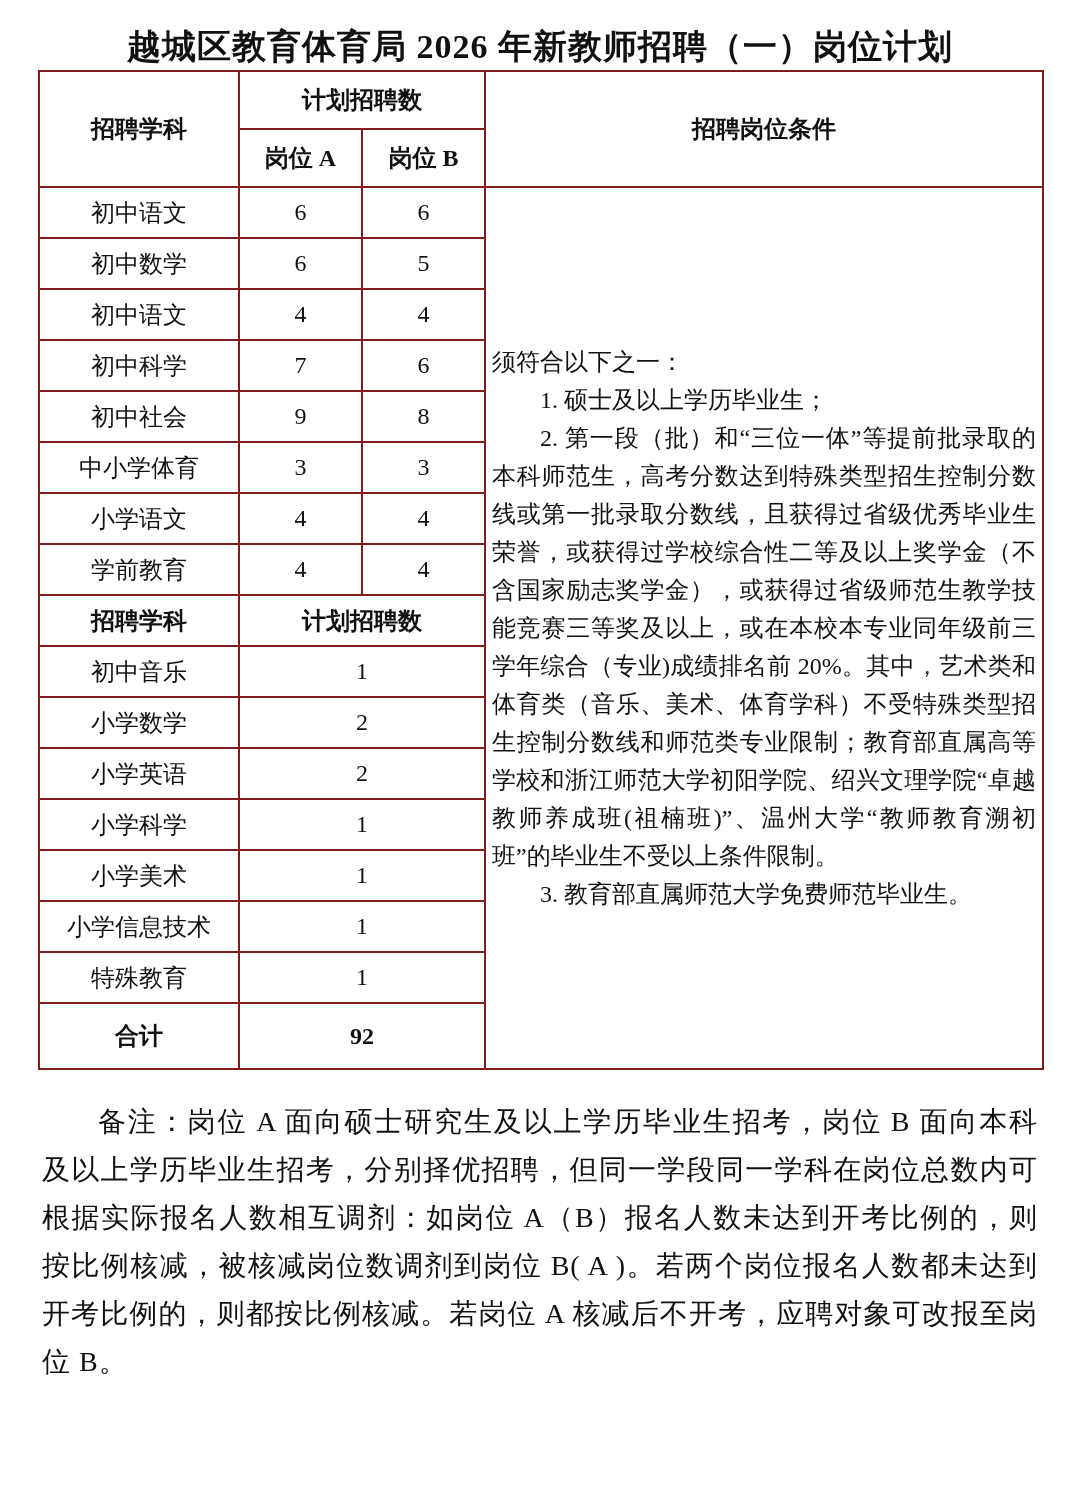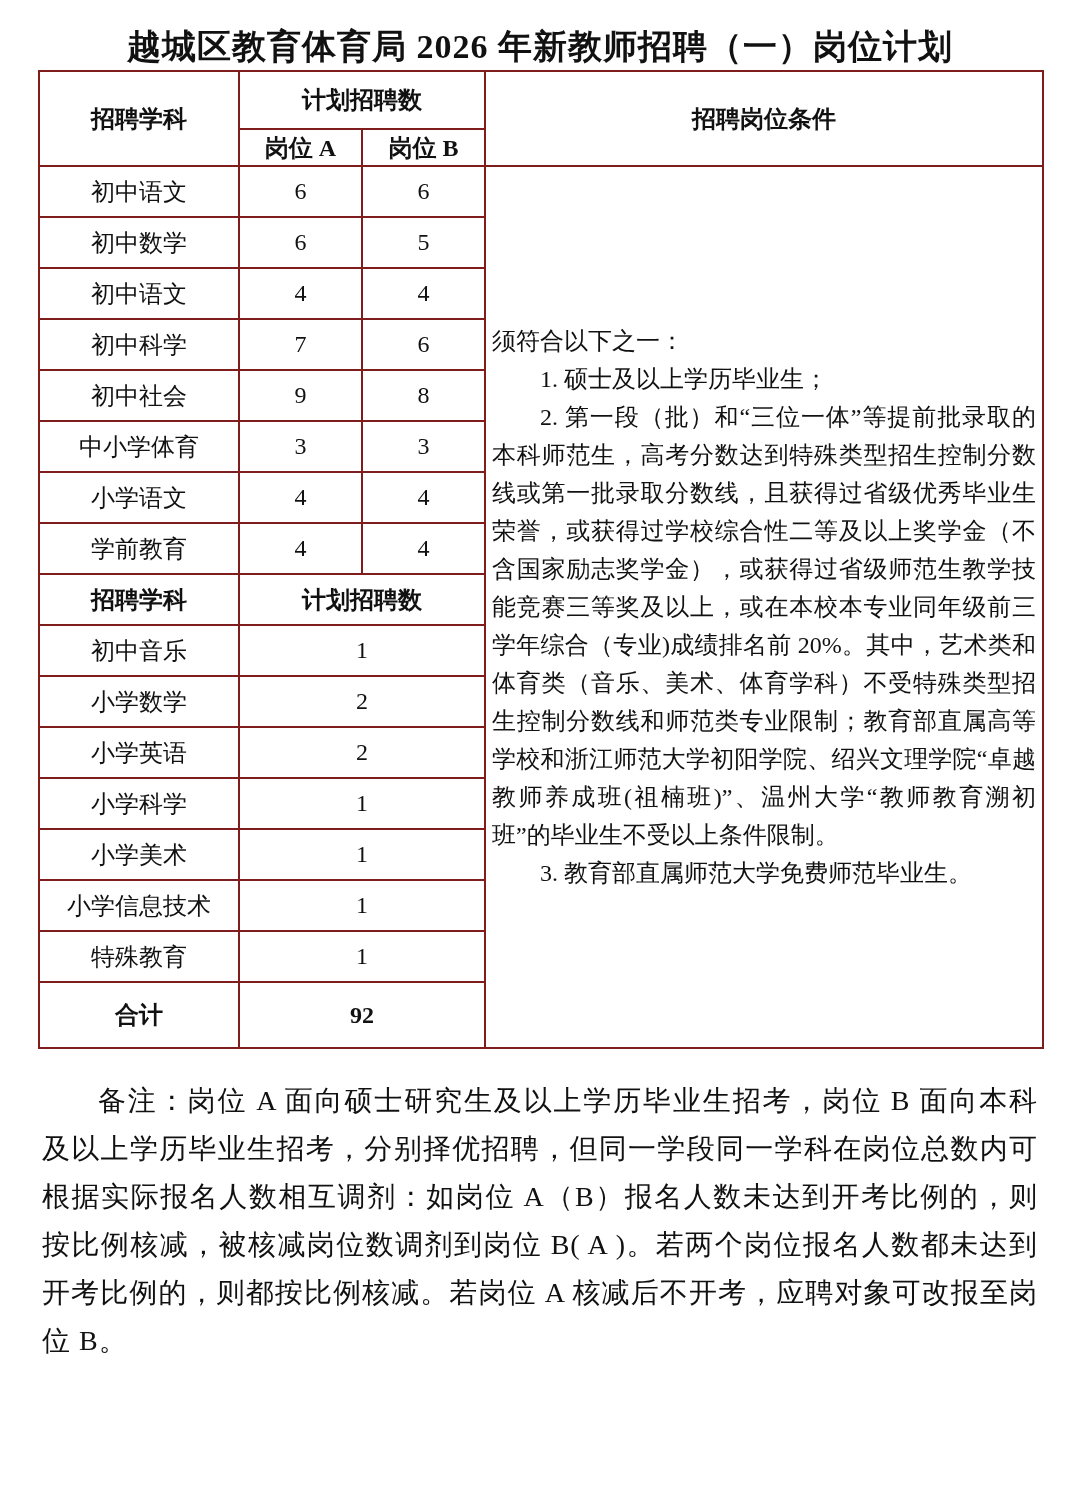--- a/index.html
+++ b/index.html
@@ -34,21 +34,21 @@
   table.plan-table th,
   table.plan-table td {
     border: 2px solid #7f1d1d;
     text-align: center;
     vertical-align: middle;
     font-size: 24px;
     padding: 1px 6px;
   }
   table.plan-table th { font-weight: bold; }
   .hdr-row-1 th { height: 58px; }
-  .hdr-row-2 th { height: 37px; }
+  .hdr-row-2 th { height: 58px; }
   .body-row td { height: 51px; }
   .mid-header td { font-weight: bold; height: 51px; }
   .total-row td { font-weight: bold; height: 66px; }
   td.cond-cell {
     text-align: justify;
     vertical-align: middle;
     padding: 16px 16px 16px 16px;
     font-size: 23px;
   }
   td.cond-cell p {

